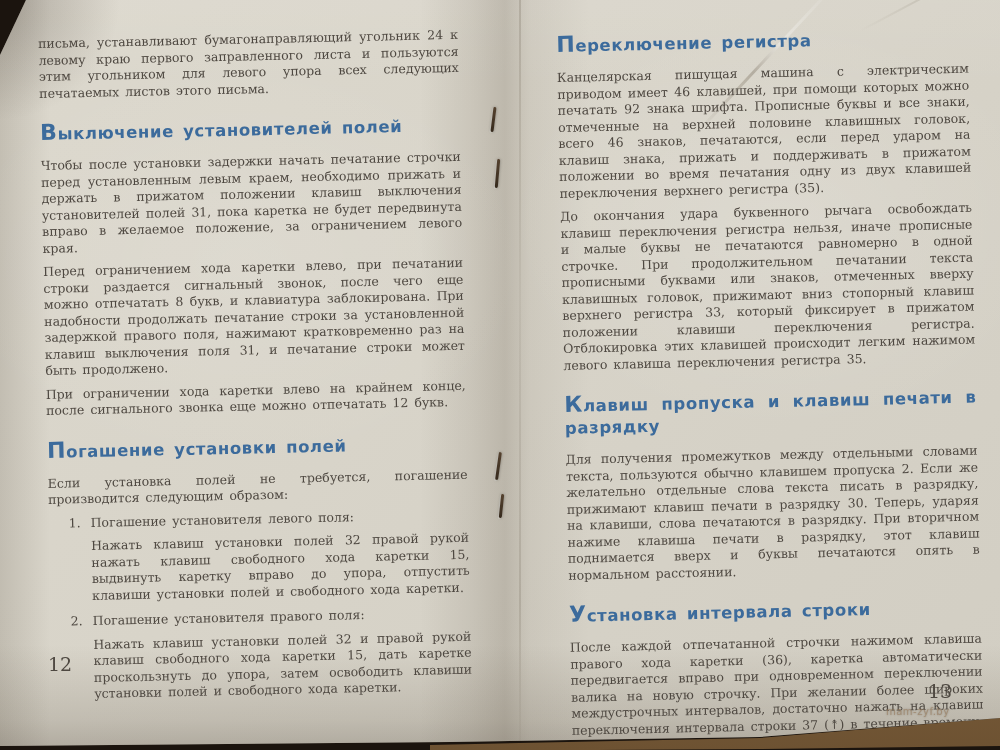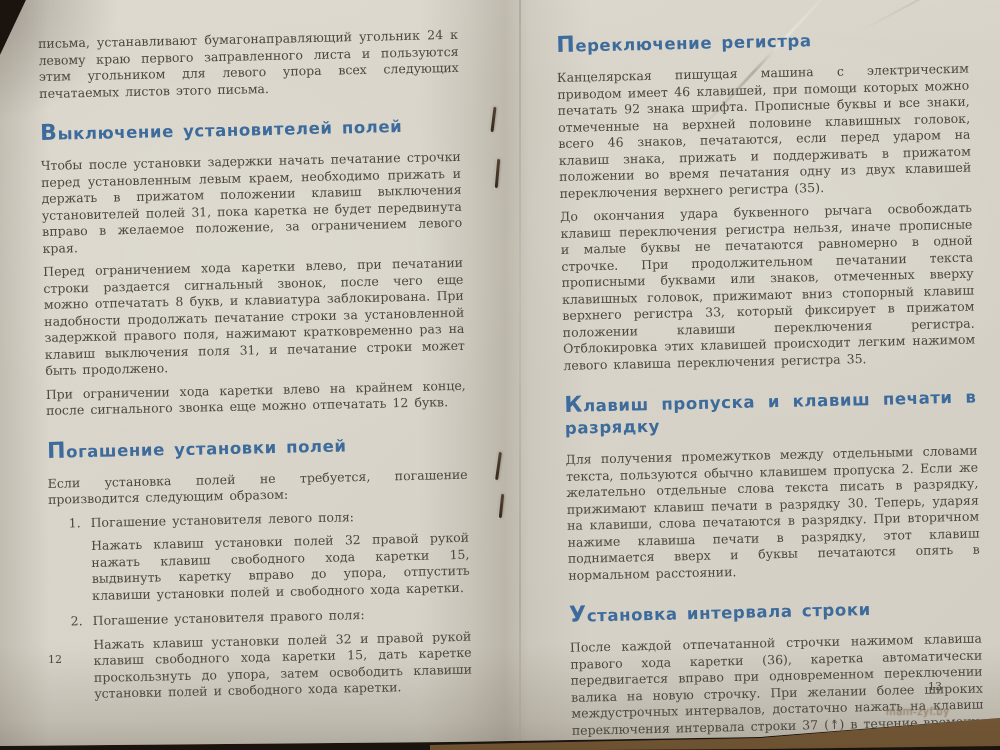--- a/index.html
+++ b/index.html
@@ -77,21 +77,21 @@
   .section-title::first-letter{font-size:22px;}
   .col-right .section-title:first-child{margin-top:0;}
   .intro-para{margin-bottom:15px;}
 
   .num-list{margin-top:2px;}
   .list-item{position:relative;padding-left:42px;margin-bottom:9px;}
   .list-marker{position:absolute;left:20px;top:0;}
   .list-head{margin:0 0 3px 0;text-align:left;}
   .list-body{margin:0;}
 
-  .pageno{position:absolute;font-size:11px;color:#4e4841;z-index:3;text-align:right;}
+  .pageno{position:absolute;font-size:19px;color:#4e4841;z-index:3;text-align:right;}
   .pageno-left{left:48px;top:653px;}
   .pageno-right{left:928px;top:680px;}
 
   .watermark{
     position:absolute;left:886px;top:706px;z-index:4;
     font-family:"DejaVu Sans","Liberation Sans",sans-serif;
     font-size:10px;letter-spacing:0.5px;color:rgba(150,122,92,0.85);
     text-shadow:0 0 2px rgba(60,45,30,0.5);opacity:0.75;
   }
 </style>

